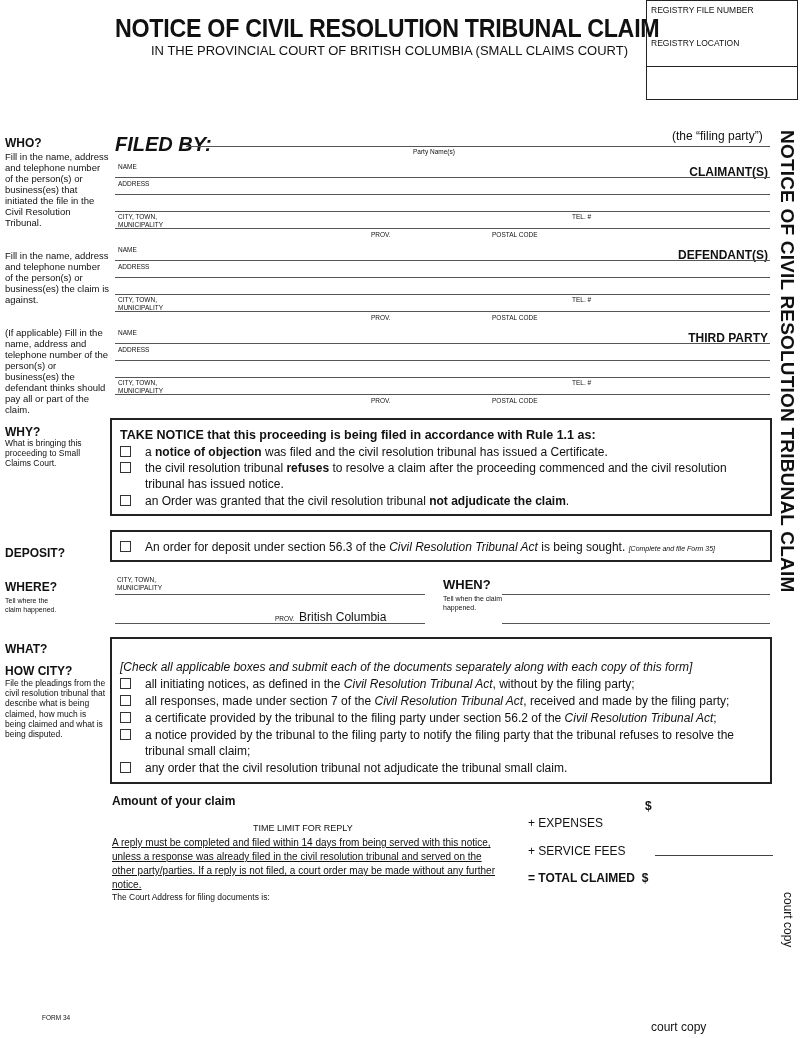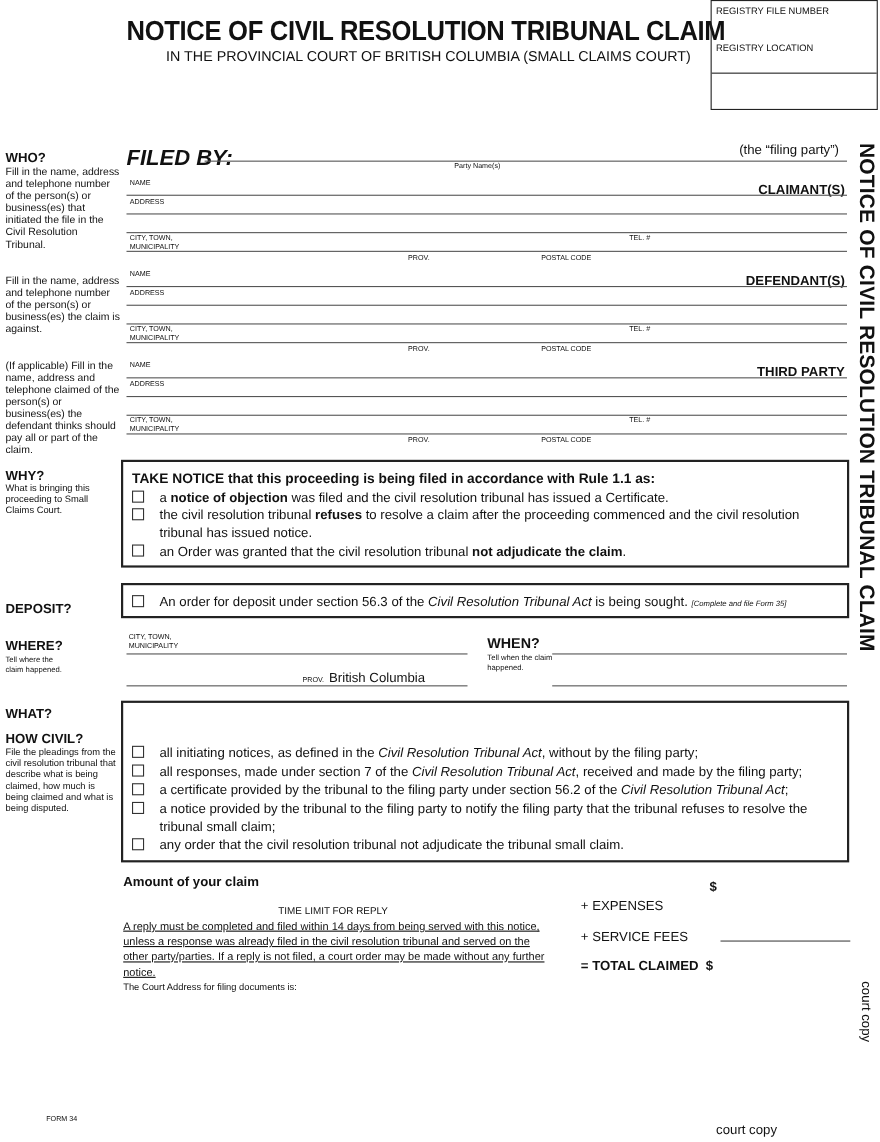--- a/index.html
+++ b/index.html
@@ -48,21 +48,21 @@
   <div class="cell" style="top:0;height:33px;">
     <span>REGISTRY FILE NUMBER</span>
   </div>
 </div>
 
 <div class="vert" style="left:776px; top:130px; font-size:19px; font-weight:bold; letter-spacing:0.2px;">NOTICE OF CIVIL RESOLUTION TRIBUNAL CLAIM</div>
 
 <div class="abs side-h" style="top:136px;">WHO?</div>
 <div class="abs side-t" style="top:151px;">Fill in the name, address and telephone number of the person(s) or business(es) that initiated the file in the Civil Resolution Tribunal.</div>
 <div class="abs side-t" style="top:250px;">Fill in the name, address and telephone number of the person(s) or business(es) the claim is against.</div>
-<div class="abs side-t" style="top:327px;">(If applicable) Fill in the name, address and telephone claimed of the person(s) or business(es) the defendant thinks should pay all or part of the claim.</div>
+<div class="abs side-t" style="top:327px;">(If applicable) Fill in the name, address and telephone number of the person(s) or business(es) the defendant thinks should pay all or part of the claim.</div>
 
 <div class="abs filed-by">FILED BY:</div>
 <div class="abs" style="left:186px; top:146px; width:584px; border-top:1.5px solid #555;"></div>
 <div class="abs" style="left:672px; top:129px; font-size:12px;">(the “filing party”)</div>
 <div class="abs fl" style="left:413px; top:148px;">Party Name(s)</div>
 
 <div>
   <div class="fl" style="left:118px; top:163px;">NAME</div>
   <div class="party-role" style="top:165px;">CLAIMANT(S)</div>
   <div class="line" style="top:177px;"></div>
@@ -137,24 +137,25 @@
 <div class="abs" style="left:115px; top:594px; width:310px; border-top:1.5px solid #555;"></div>
 <div class="abs" style="left:275px; top:607px; white-space:nowrap;"><span style="font-size:6.5px;">PROV.</span> <span style="font-size:12px;">British Columbia</span></div>
 <div class="abs" style="left:115px; top:623px; width:310px; border-top:1.5px solid #555;"></div>
 
 <div class="abs side-h" style="left:443px; top:577px; font-size:13px;">WHEN?</div>
 <div class="abs side-ts" style="left:443px; top:594px; width:60px;">Tell when the claim happened.</div>
 <div class="abs" style="left:502px; top:594px; width:268px; border-top:1.5px solid #555;"></div>
 <div class="abs" style="left:502px; top:623px; width:268px; border-top:1.5px solid #555;"></div>
 
 <div class="abs side-h" style="top:642px;">WHAT?</div>
-<div class="abs side-h" style="top:664px;">HOW CIVIL?</div>
+<div class="abs side-h" style="top:664px;">HOW CITY?</div>
 <div class="abs side-t" style="top:678px; font-size:8.5px; line-height:10.2px; width:104px;">File the pleadings from the civil resolution tribunal that describe what is being claimed, how much is being claimed and what is being disputed.</div>
 
 <div class="box" style="left:110px; top:637px; width:662px; height:147px;">
+  <div class="abs" style="left:8px; top:21px; font-size:12px; font-style:italic; white-space:nowrap;">[Check all applicable boxes and submit each of the documents separately along with each copy of this form]</div>
   <div class="opt" style="top:37px;">
     <span class="cb"></span>
     <span class="txt"><span>all initiating notices, as defined in the </span><i>Civil Resolution Tribunal Act</i><span>, without by the filing party;</span></span>
   </div>
   <div class="opt" style="top:54px;">
     <span class="cb"></span>
     <span class="txt"><span>all responses, made under section 7 of the </span><i>Civil Resolution Tribunal Act</i><span>, received and made by the filing party;</span></span>
   </div>
   <div class="opt" style="top:71px;">
     <span class="cb"></span>

